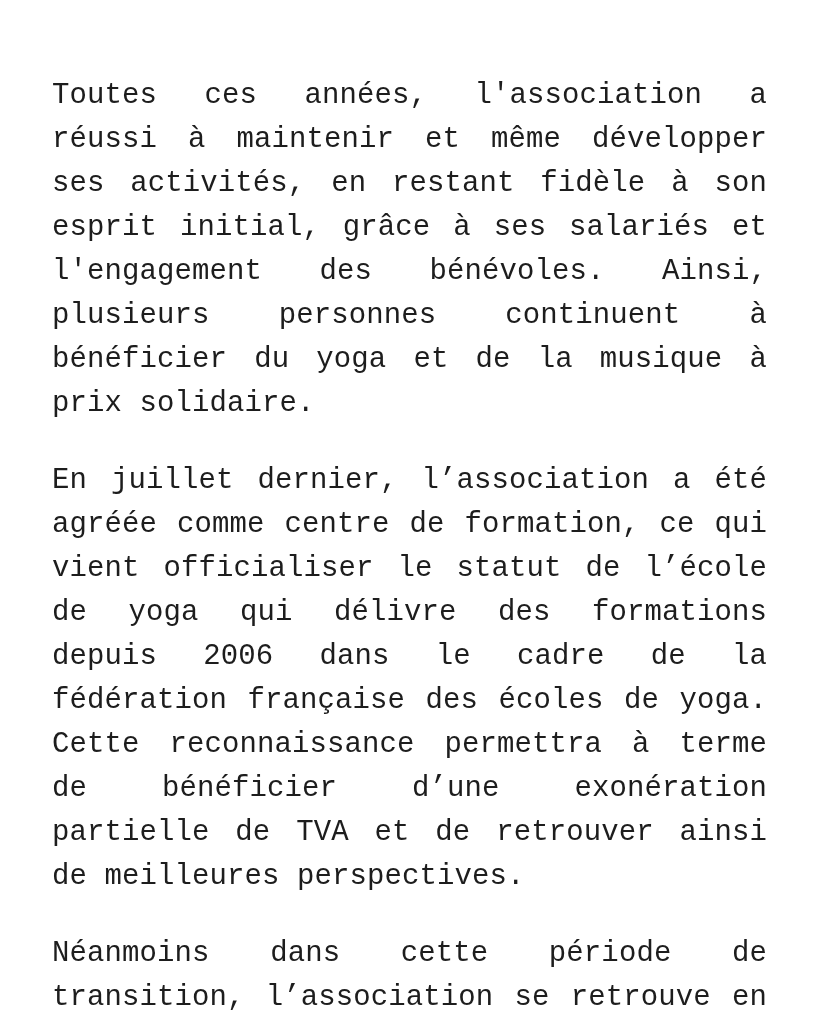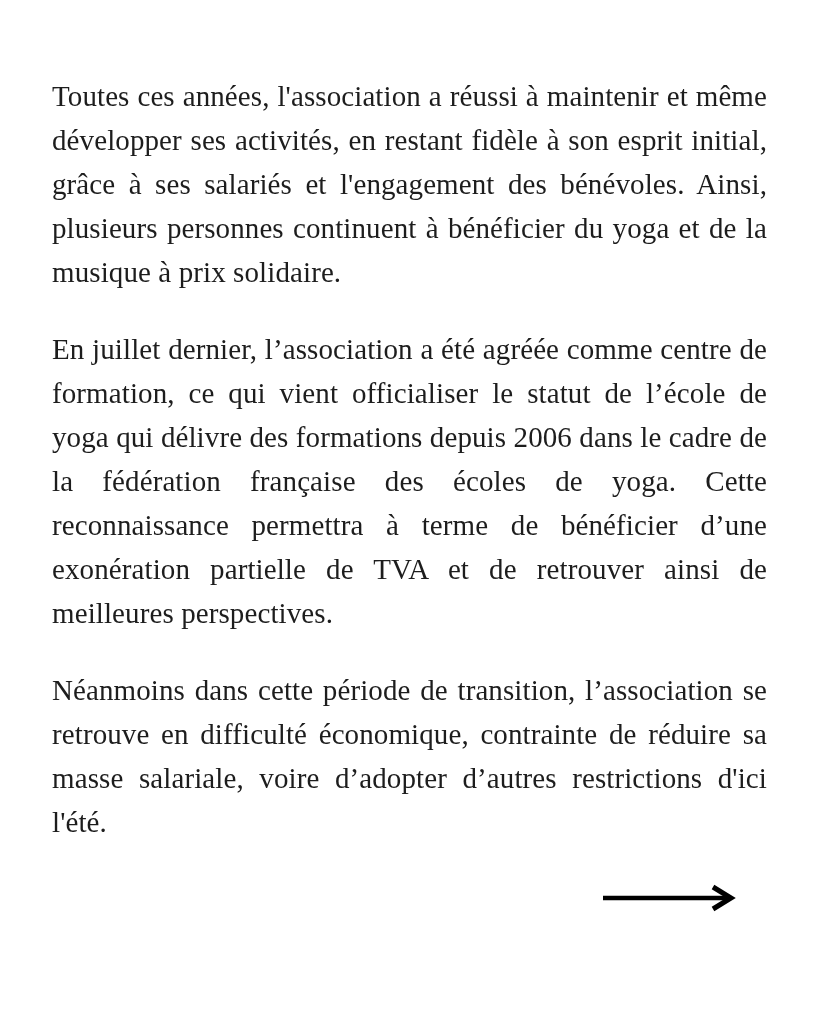--- a/index.html
+++ b/index.html
@@ -6,21 +6,21 @@
     margin: 0;
     padding: 0;
     background: #ffffff;
   }
   .page {
     position: relative;
     width: 819px;
     height: 1024px;
     background: #ffffff;
     overflow: hidden;
-    font-family: Liberation Serif, serif;
+    font-family: Liberation Mono, monospace;
     box-sizing: border-box;
     padding: 74px 52px 0 52px;
   }
   .text-block p {
     margin: 0 0 33px 0;
     font-size: 29px;
     line-height: 44px;
     color: #1d1d1d;
     text-align: justify;
     text-justify: inter-word;

